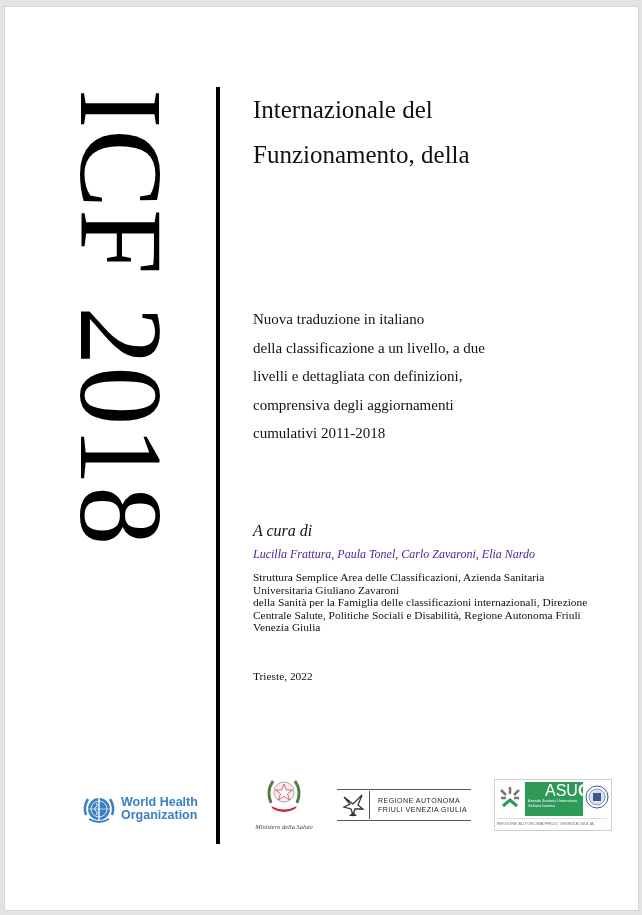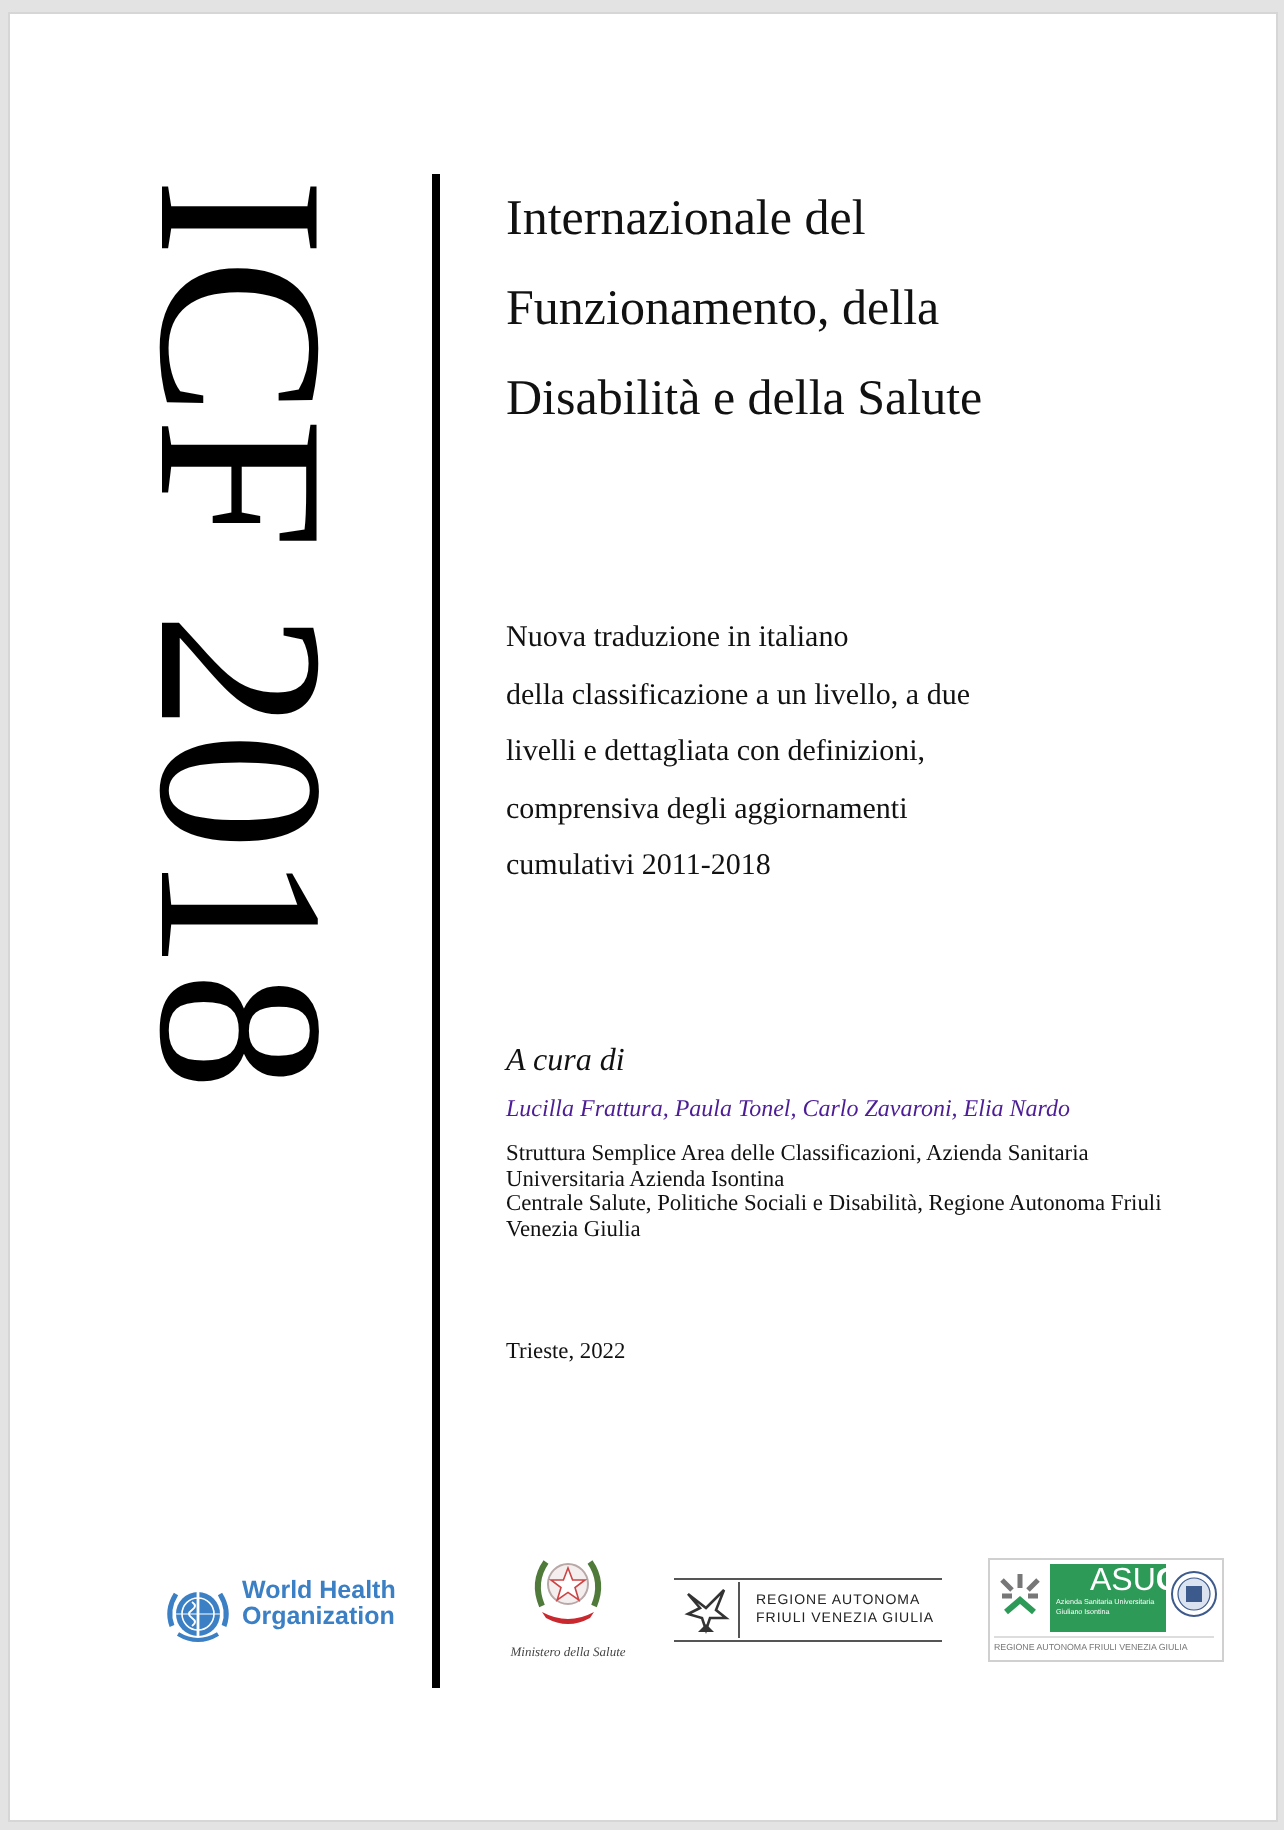--- a/index.html
+++ b/index.html
@@ -51,21 +51,21 @@
     font-size: 11.4px; line-height: 12.6px; color: #111;
   }
   .affiliation div { white-space: nowrap; }
   .place-date {
     position: absolute; left: 248px; top: 663px;
     font-size: 11.4px; color: #111;
   }
   
   .who-logo {
     position: absolute; left: 76px; top: 782px; height: 40px;
-    display: flex; 
+    display: flex; align-items: center;
   }
   .who-emblem { width: 36px; height: 36px; }
   .who-text {
     margin-left: 4px; font-family: "Liberation Sans", sans-serif;
     font-weight: bold; color: #3b7fc4; font-size: 12.5px; line-height: 13px;
   }
   .ministry-logo {
     position: absolute; left: 240px; top: 766px; width: 78px; height: 64px;
     text-align: center;
   }
@@ -109,37 +109,37 @@
 
 <div class="page">
 
   <div class="vertical-title">ICF 2018</div>
 
   <div class="rule"></div>
 
   <div class="main-title">
     <div>Internazionale del</div>
     <div>Funzionamento, della</div>
-    <div>Disabilità e della Salute</div>
   </div>
 
   <div class="subtitle">
     <div>Nuova traduzione in italiano</div>
     <div>della classificazione a un livello, a due</div>
     <div>livelli e dettagliata con definizioni,</div>
     <div>comprensiva degli aggiornamenti</div>
     <div>cumulativi 2011-2018</div>
   </div>
 
   <div class="curated-label">A cura di</div>
   <div class="authors">Lucilla Frattura, Paula Tonel, Carlo Zavaroni, Elia Nardo</div>
 
   <div class="affiliation">
     <div>Struttura Semplice Area delle Classificazioni, Azienda Sanitaria</div>
-    <div>Universitaria Azienda Isontina</div>
+    <div>Universitaria Giuliano Zavaroni</div>
+    <div>della Sanità per la Famiglia delle classificazioni internazionali, Direzione</div>
     <div>Centrale Salute, Politiche Sociali e Disabilità, Regione Autonoma Friuli</div>
     <div>Venezia Giulia</div>
   </div>
 
   <div class="place-date">Trieste, 2022</div>
 
   <div class="who-logo">
     <svg class="who-emblem" viewBox="0 0 36 36">
       <circle cx="18" cy="18" r="11" fill="#3b7fc4"></circle>
       <circle cx="18" cy="18" r="8" fill="none" stroke="#fff" stroke-width="0.8"></circle>

